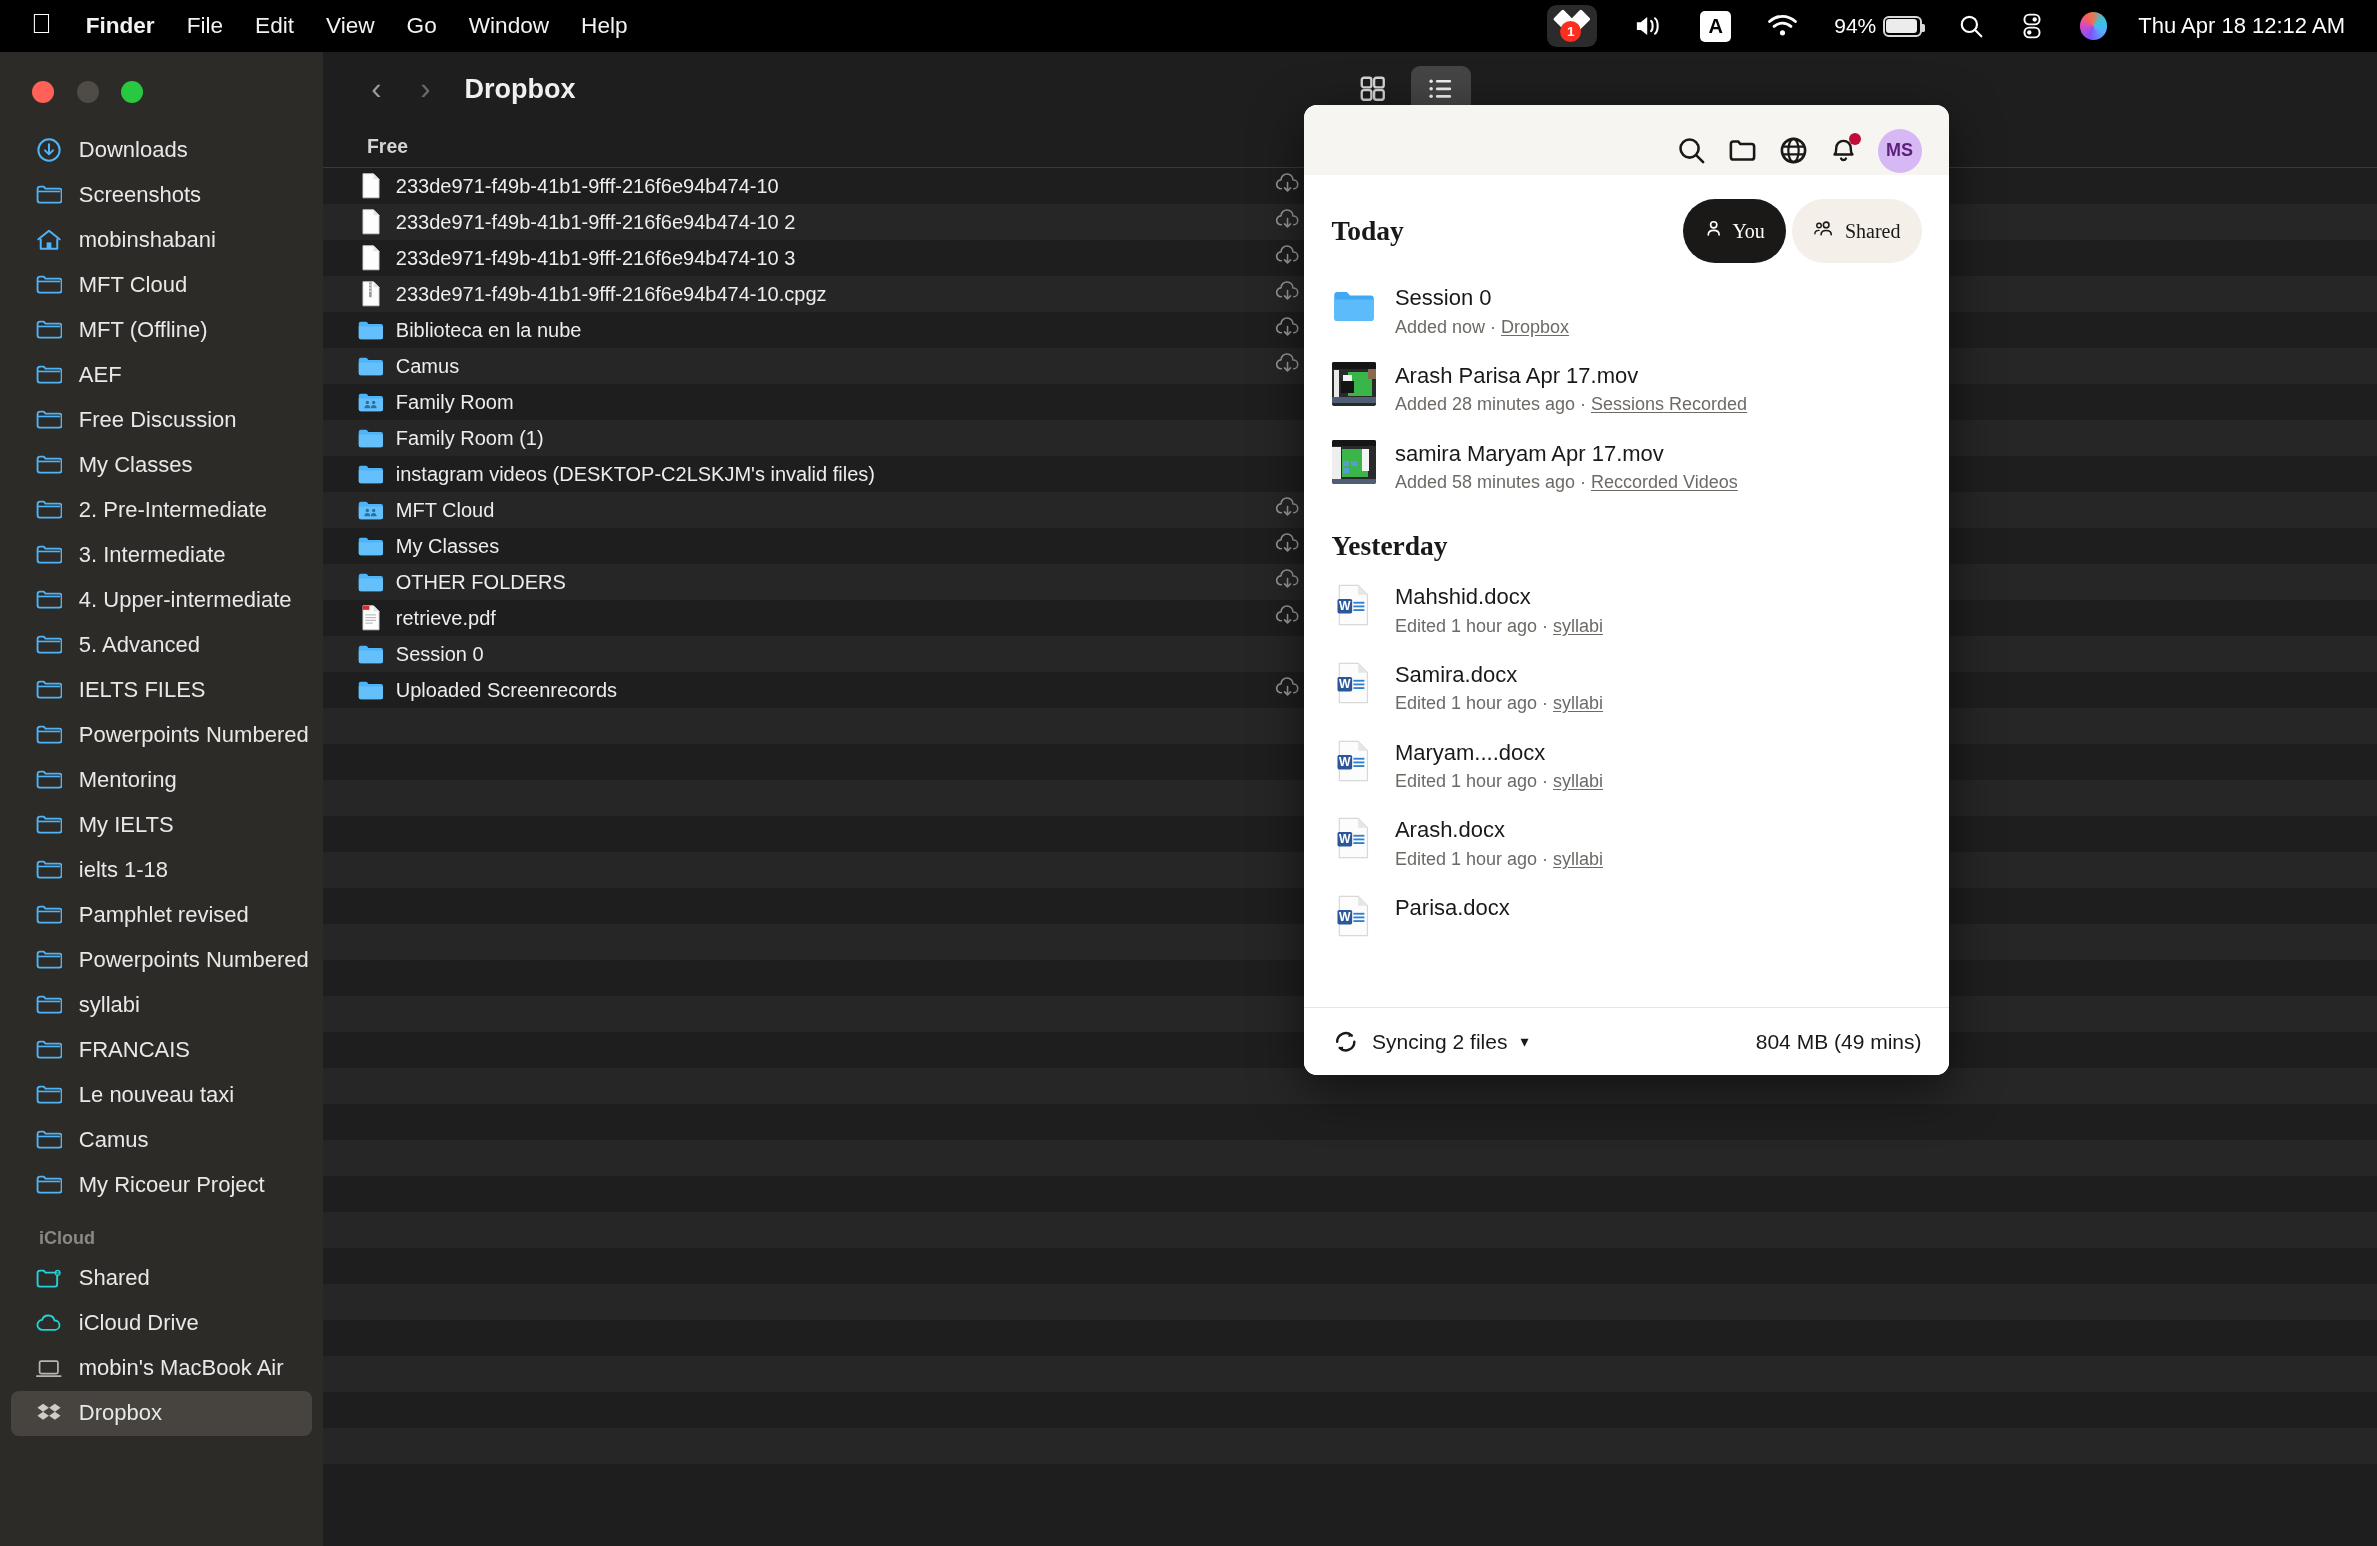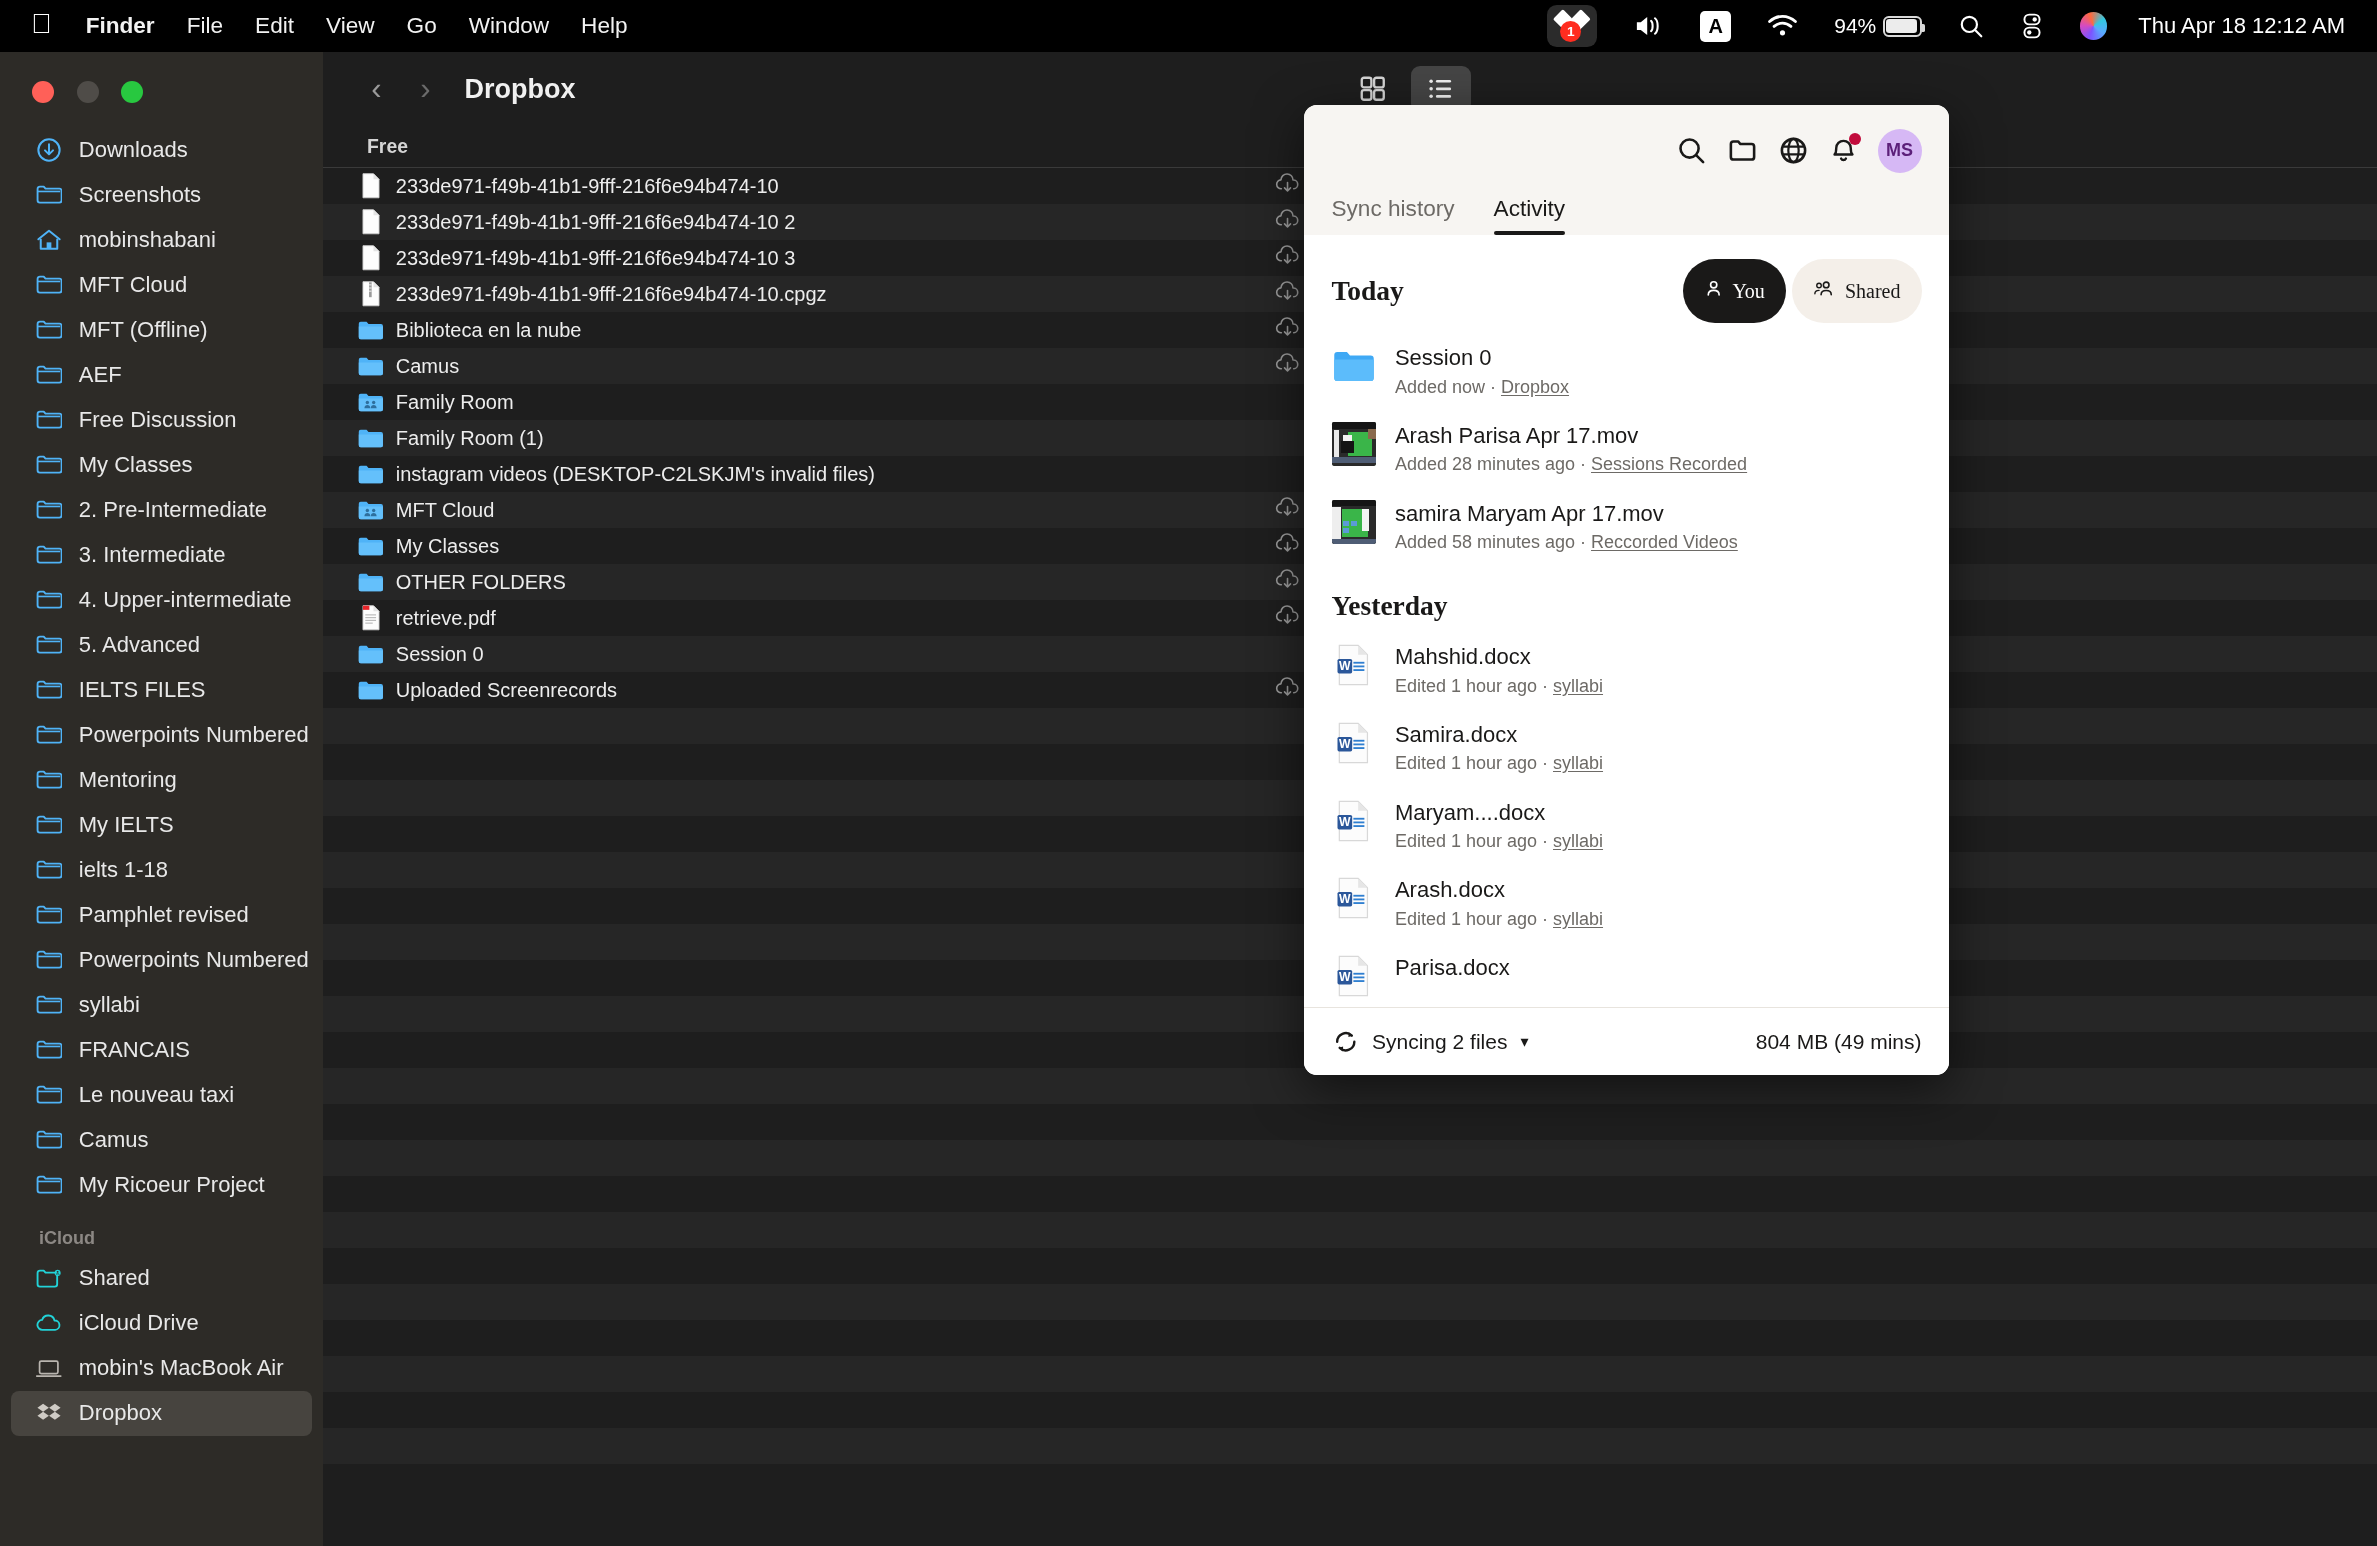--- a/index.html
+++ b/index.html
@@ -777,24 +777,20 @@
         </div>
         <div class="dbx-ic">
           <svg width="29" height="31" viewBox="0 0 24 24" fill="none">
             <path d="M6 10a6 6 0 0112 0c0 4 1.4 5.3 1.4 5.3H4.6S6 14 6 10z" stroke="#1a1918" stroke-width="2" stroke-linejoin="round"></path>
             <path d="M10 18.6a2.2 2.2 0 004 0" stroke="#1a1918" stroke-width="2" stroke-linecap="round"></path>
           </svg>
           <span class="bell-dot"></span>
         </div>
         <div class="avatar">MS</div>
       </div>
-      <div class="dbx-tabs" id="dbx-tabs">
-          <div class="dbx-tab">Sync history</div>
-          <div class="dbx-tab active">Activity</div>
-        </div>
     </div>
 
     <div class="dbx-body" id="dbx-body">
         <div class="sec-head-row">
           <div class="sec-title">Today</div>
           <div class="pills">
             <div class="pill on">
               <span><svg width="19.4" height="19.4" viewBox="0 0 20 20" fill="none">
                   <circle cx="10" cy="6" r="3.2" stroke="#ffffff" stroke-width="1.7"></circle>
                   <path d="M4.4 16.4c0-3 2.5-4.6 5.6-4.6s5.6 1.6 5.6 4.6" stroke="#ffffff" stroke-width="1.7" stroke-linecap="round"></path>

